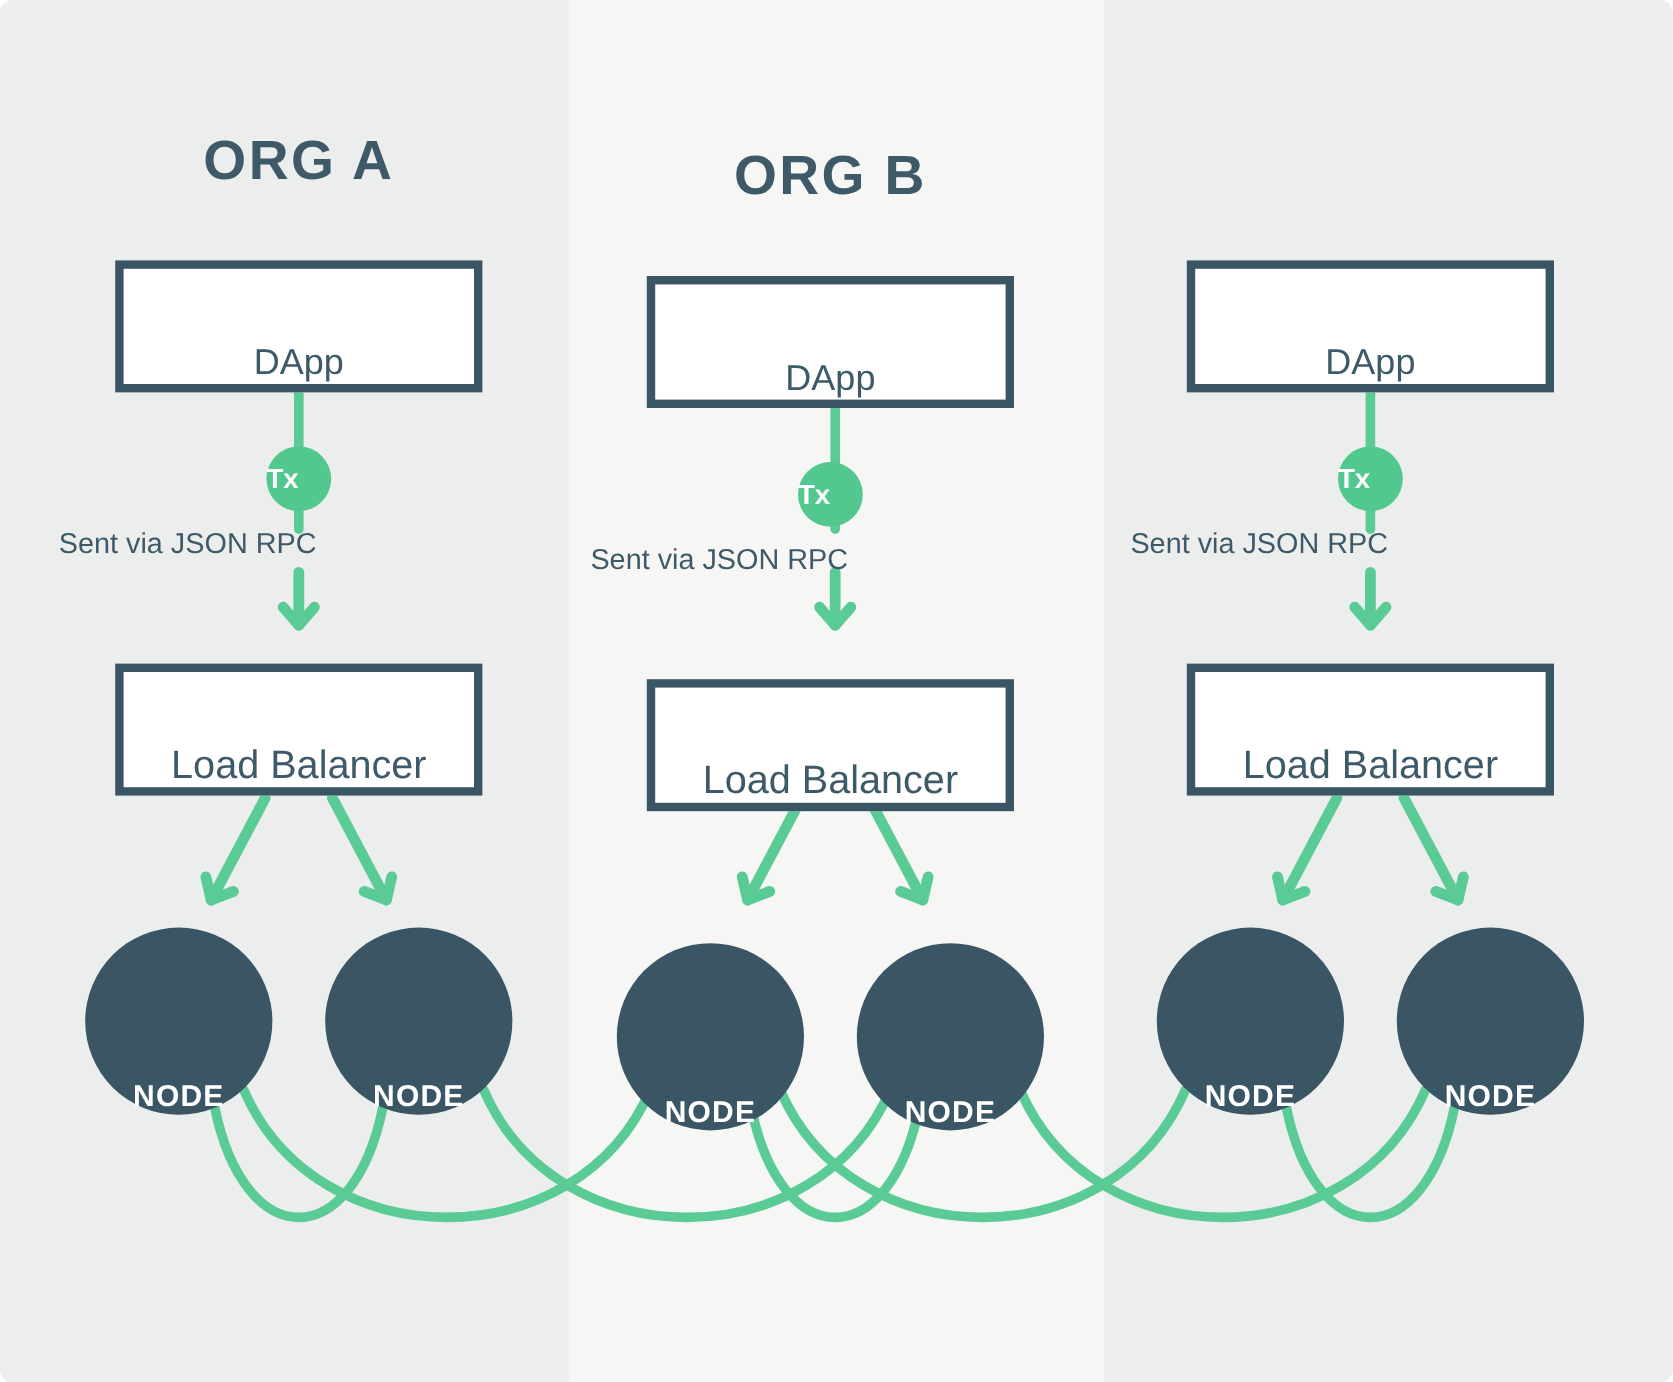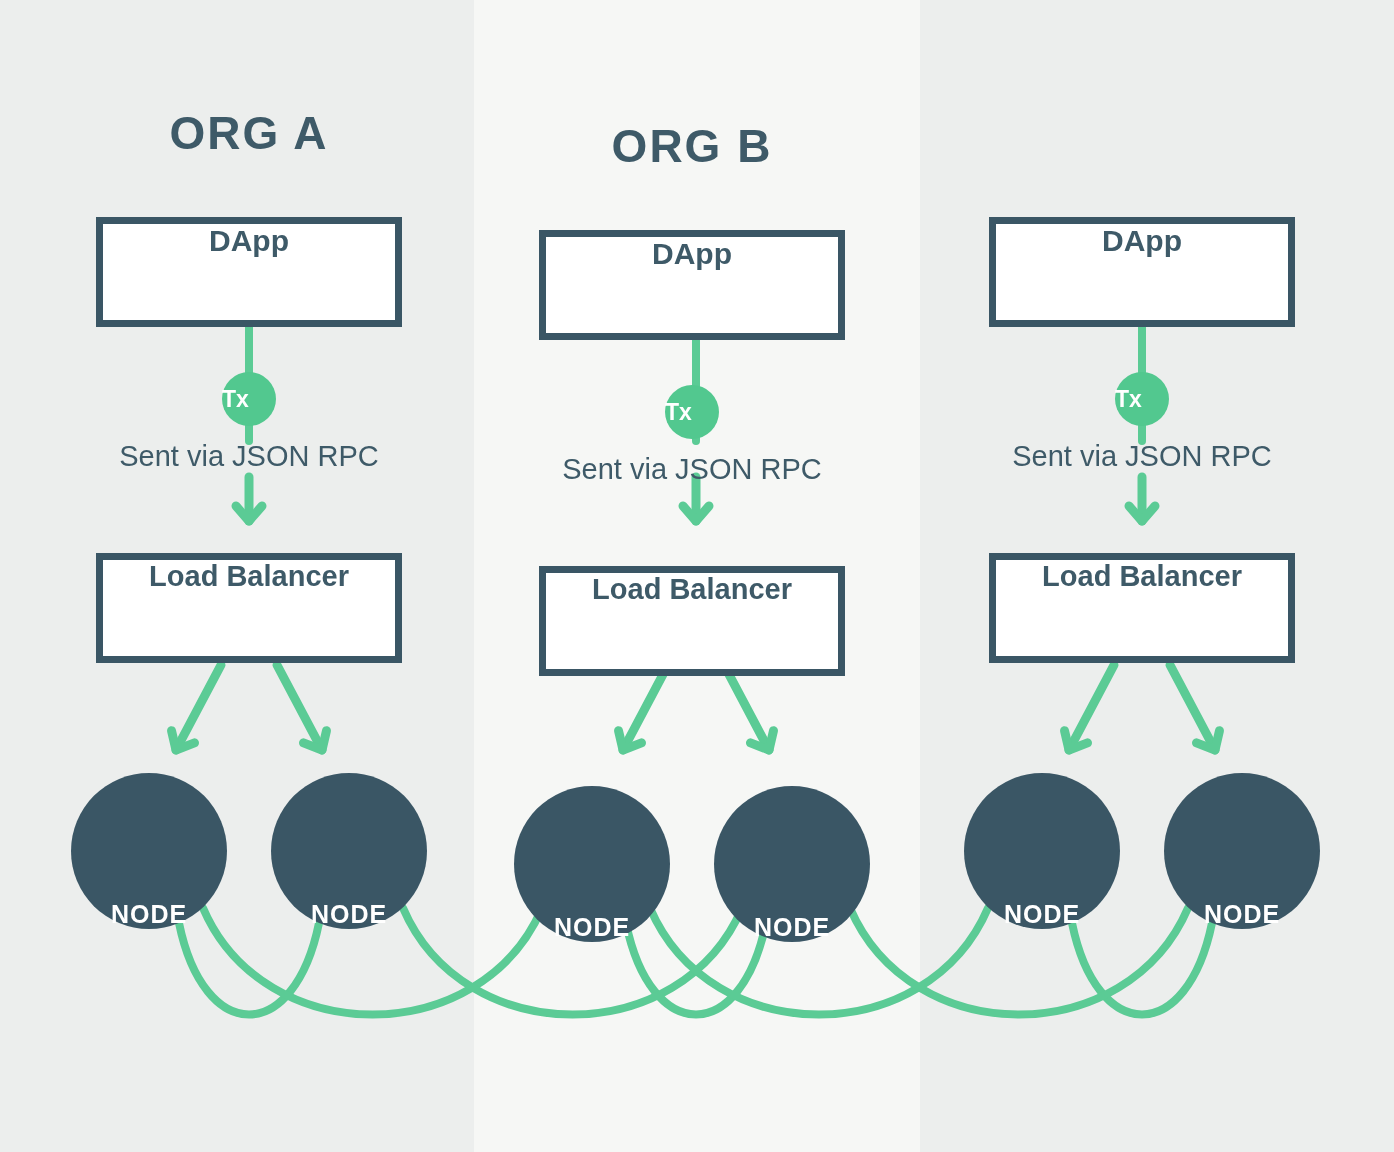--- a/index.html
+++ b/index.html
@@ -9,20 +9,21 @@
     --slate_text:#3e5a68;
     --stripe:#eceeed;
     --stripe_light:#f6f7f5;
     --white:#ffffff;
   }
   *{margin:0;padding:0;box-sizing:border-box;}
   body{font-family:"Liberation Sans", sans-serif;}
   #canvas{
     position:relative;width:1394px;height:1152px;overflow:hidden;
     background:var(--stripe);
+    border-radius:11px;
   }
   .stripe{position:absolute;top:0;height:1152px;z-index:0;}
   .stripe.a{left:0;width:474px;background:var(--stripe);}
   .stripe.b{left:474px;width:446px;background:var(--stripe_light);}
   .stripe.c{left:920px;width:474px;background:var(--stripe);}
   #connector-layer{position:absolute;left:0;top:0;z-index:1;}
   .gline{fill:none;stroke:var(--green);stroke-width:8;stroke-linecap:round;}
   .garrow{fill:none;stroke:var(--green);stroke-width:9;stroke-linecap:round;}
   .ah-path{fill:none;stroke:var(--green);stroke-width:9;stroke-linecap:round;stroke-linejoin:round;}
   .mesh{fill:none;stroke:var(--green);stroke-width:8;stroke-linecap:round;}
@@ -32,34 +33,34 @@
   .org-col.col-b{left:512px;margin-top:13px;}
   .org-col.col-c{left:962px;}
 
   .org-title{
     position:absolute;top:106px;left:0;width:360px;text-align:center;
     font-size:46px;font-weight:bold;letter-spacing:2px;color:var(--slate_text);
   }
   .box{
     position:absolute;left:27px;width:306px;height:110px;
     background:var(--white);border:7px solid var(--slate);
-    display:flex;align-items:flex-start;justify-content:center;
-    color:var(--slate_text);font-weight:bold;
+    display:flex;align-items:flex-end;justify-content:center;
+    color:var(--slate_text);font-weight:normal;
   }
   .box.dapp{top:217px;font-size:30px;}
-  .box.lb{top:553px;font-size:29px;}
+  .box.lb{top:553px;font-size:33px;}
   .tx-badge{
     position:absolute;left:153px;top:372px;width:54px;height:54px;border-radius:50%;
     background:var(--green_dark);color:var(--white);
     display:flex;align-items:center;
     font-size:23px;font-weight:bold;
   }
   .rpc-caption{
-    position:absolute;top:440px;left:-20px;width:400px;text-align:center;
-    font-size:29px;color:var(--slate_text);
+    position:absolute;top:440px;left:-20px;width:400px;text-align:left;
+    font-size:24px;color:var(--slate_text);
   }
   .node{
     position:absolute;top:773px;width:156px;height:156px;border-radius:50%;
     background:var(--slate);color:var(--white);
     display:flex;align-items:flex-end;justify-content:center;
     font-size:25px;font-weight:bold;letter-spacing:1px;
   }
   .node.left{left:2px;}
   .node.right{left:202px;}
 </style>

